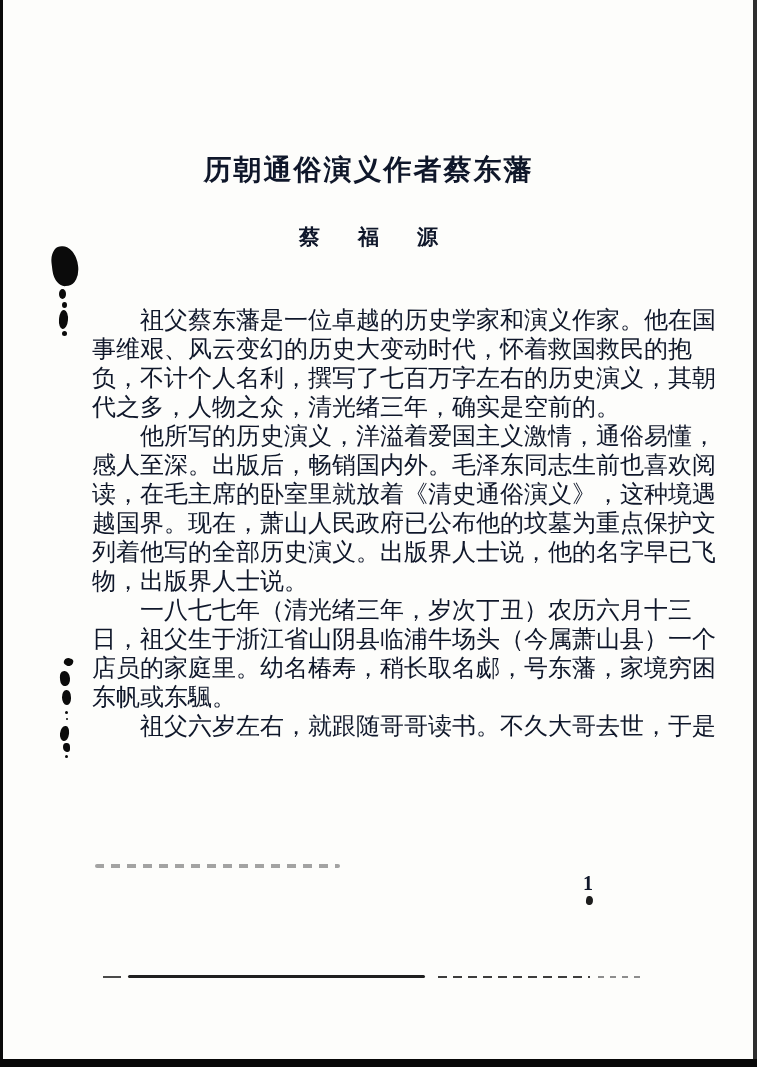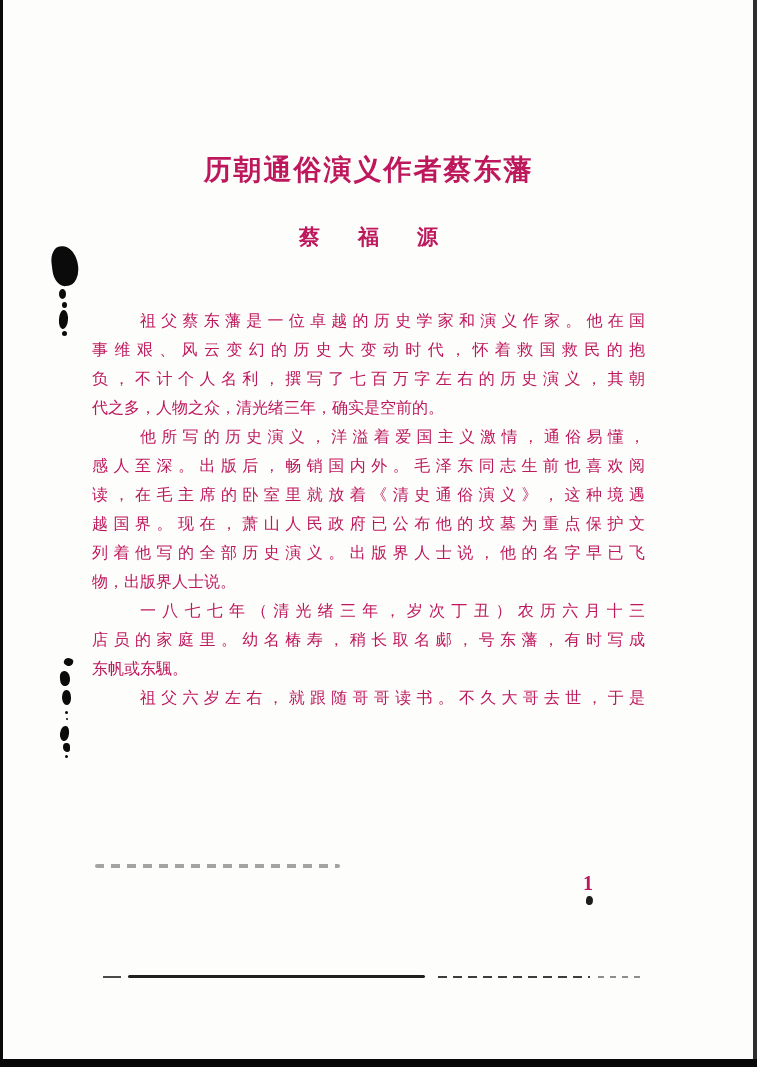--- a/index.html
+++ b/index.html
@@ -4,21 +4,21 @@
 <style>
   * { margin: 0; padding: 0; box-sizing: border-box; }
   html, body { background: #e8e8e8; }
   .page {
     position: relative;
     width: 757px;
     height: 1067px;
     background: #fdfdfb;
     overflow: hidden;
     font-family: "Liberation Serif", "DejaVu Serif", serif;
-    color: #be185d;
+    color: #0f172a;
   }
   
   .edge-left   { position: absolute; left: 0; top: 0; width: 3px; height: 100%; background: #0a0a0a; }
   .edge-right  { position: absolute; right: 0; top: 0; width: 4px; height: 100%; background: #2e2e2e; }
   .bar-bottom  { position: absolute; left: 0; bottom: 0; width: 100%; height: 8px; background: #080808; }
 
   
   .title {
     position: absolute; top: 148px; left: 92px; width: 553px;
     text-align: center; font-size: 28px; font-weight: 700;
@@ -26,21 +26,21 @@
   }
   .author {
     position: absolute; top: 222px; left: 92px; width: 553px;
     display: flex; justify-content: center; gap: 38px;
     font-size: 21px; font-weight: 700; line-height: 30px;
   }
 
   
   .body-text {
     position: absolute; top: 306px; left: 92px; width: 553px;
-    font-size: 16px; line-height: 29px; font-weight: 500;
+    font-size: 24px; line-height: 29px; font-weight: 500;
   }
   .line {
     text-align: justify;
     text-align-last: justify;
     text-justify: inter-character;
     white-space: nowrap;
   }
   .line.first { padding-left: 48px; }
   .line.short { text-align-last: left; }
 
@@ -126,21 +126,22 @@
     <div>
       <div class="line first">他所写的历史演义，洋溢着爱国主义激情，通俗易懂，</div>
       <div class="line">感人至深。出版后，畅销国内外。毛泽东同志生前也喜欢阅</div>
       <div class="line">读，在毛主席的卧室里就放着《清史通俗演义》，这种境遇</div>
       <div class="line">越国界。现在，萧山人民政府已公布他的坟墓为重点保护文</div>
       <div class="line">列着他写的全部历史演义。出版界人士说，他的名字早已飞</div>
       <div class="line short">物，出版界人士说。</div>
     </div>
     <div>
       <div class="line first">一八七七年（清光绪三年，岁次丁丑）农历六月十三</div>
-      <div class="line">店员的家庭里。幼名椿寿，稍长取名郕，号东藩，有时写成</div>
+      <div class="line">日，祖父生于浙江省山阴县临浦牛场头（今属萧山县）一个</div>
+      <div class="line">店员的家庭里。幼名椿寿，稍长取名郕，号东藩，家境穷困</div>
       <div class="line short">东帆或东颿。</div>
     </div>
     <div>
       <div class="line first">祖父六岁左右，就跟随哥哥读书。不久大哥去世，于是</div>
     </div>
   </div>
 
   <div class="cutoff-remnant"></div>
 
   <div class="page-number">1</div>

